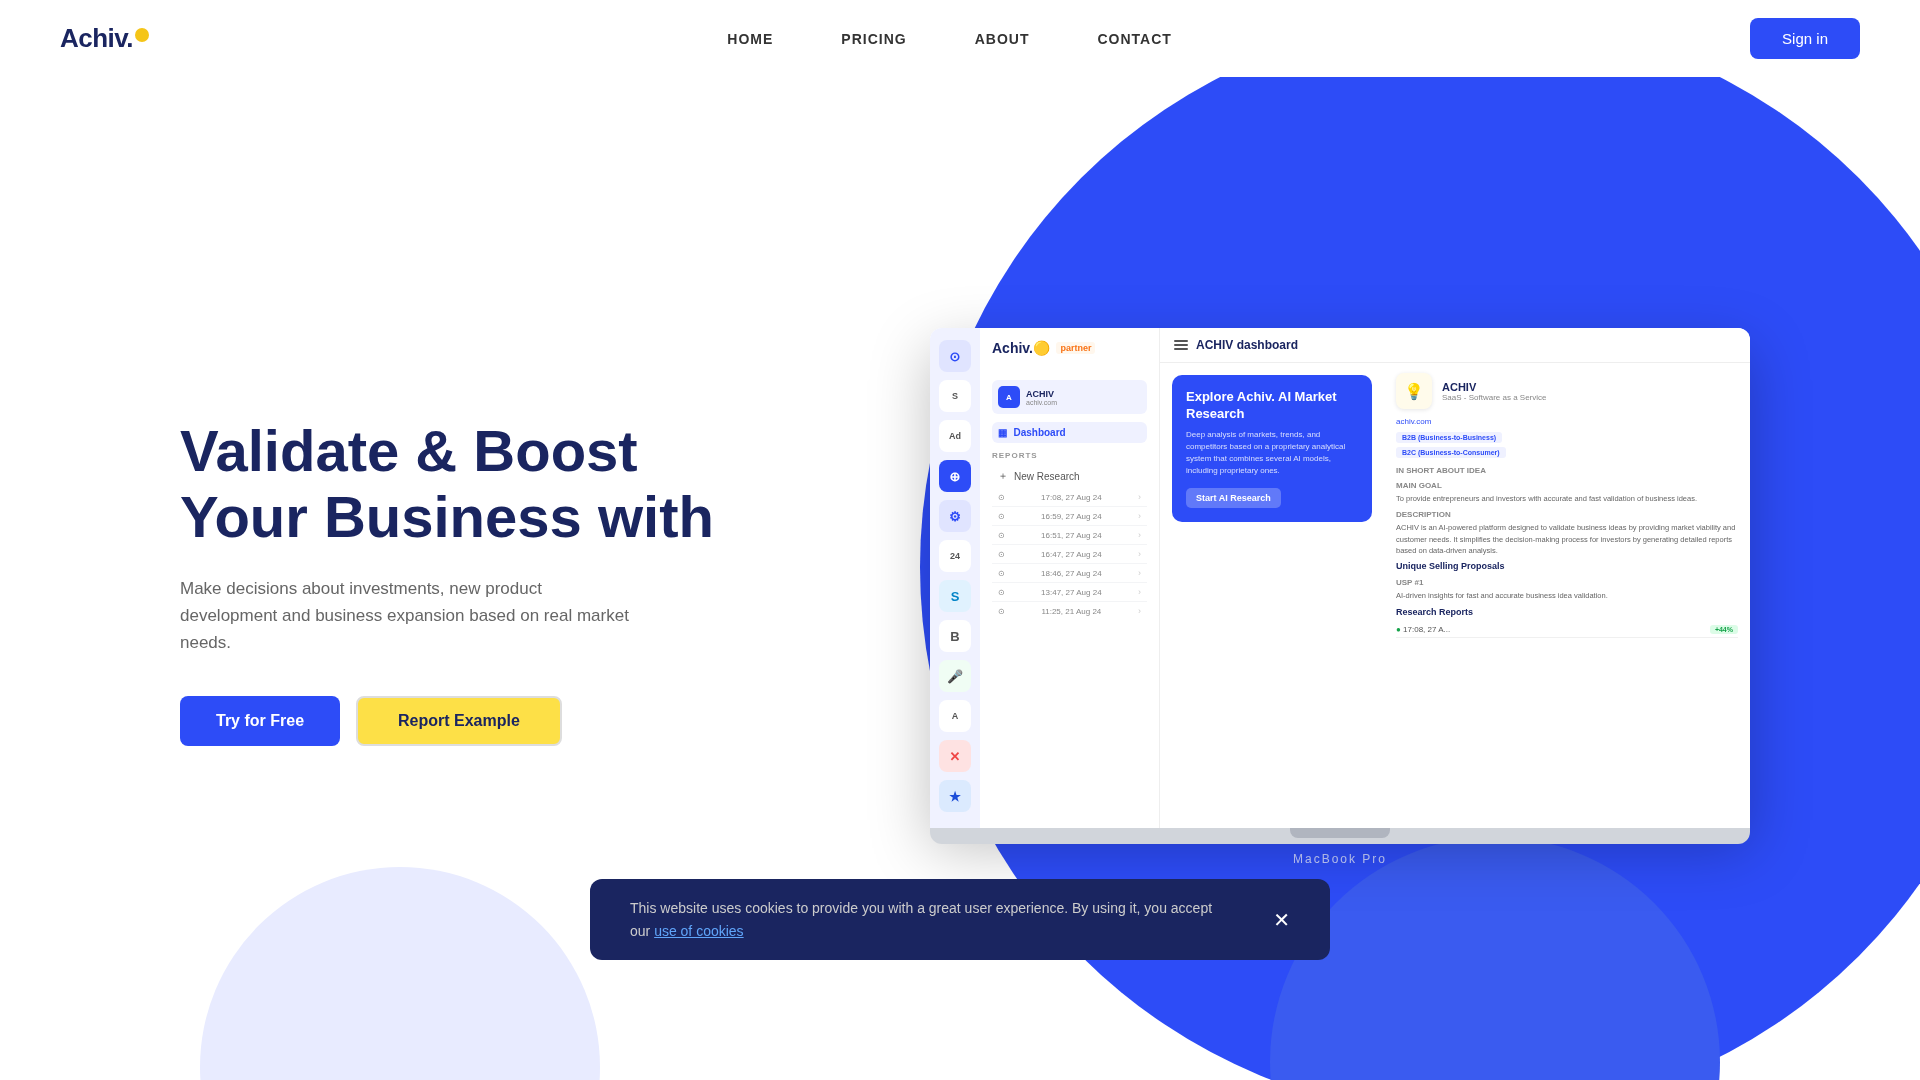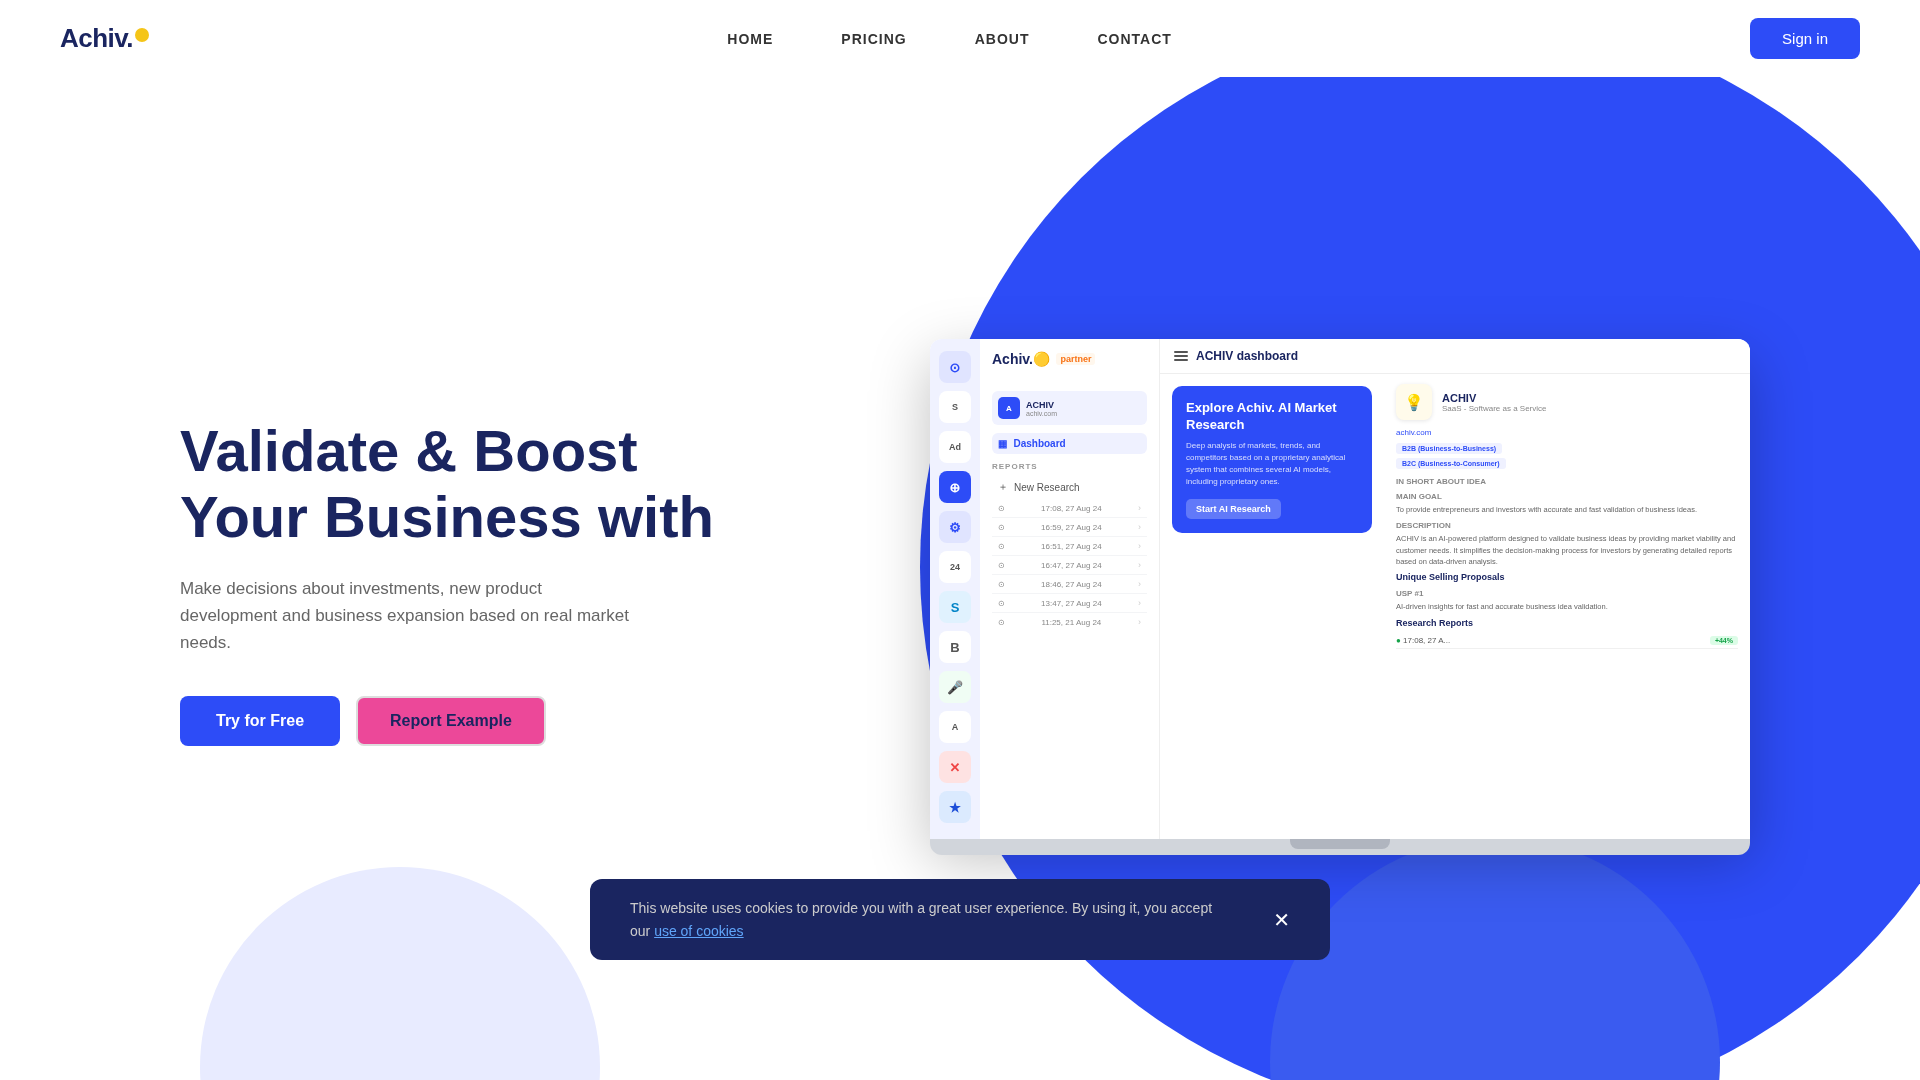--- a/index.html
+++ b/index.html
@@ -125,24 +125,24 @@
       background: #2d4cf7;
       color: #fff;
       border: none;
       padding: 16px 36px;
       border-radius: 8px;
       font-size: 16px;
       font-weight: 600;
       cursor: pointer;
     }
     .btn-secondary {
-      background: #ec4899;
+      background: #fde047;
       color: #1a2560;
       border: 2px solid #ddd;
-      padding: 14px 32px;
+      padding: 14px 40px;
       border-radius: 8px;
       font-size: 16px;
       font-weight: 600;
       cursor: pointer;
     }
 
     
     .hero-right {
       flex: 1;
       position: relative;
@@ -656,20 +656,21 @@
                 </div>
               </div>
             </div>
           </div>
         </div>
       </div>
 
       <div class="laptop-base">
         <div class="laptop-notch"></div>
       </div>
+      <div class="macbook-label">MacBook Pro</div>
     </div>
   </div>
 </section>
 
 <div class="cookie-banner">
   <span class="cookie-text">
     <span>This website uses cookies to provide you with a great user experience. By using it, you accept our </span>
     <span class="cookie-link">use of cookies</span>
   </span>
   <button class="cookie-close">✕</button>

